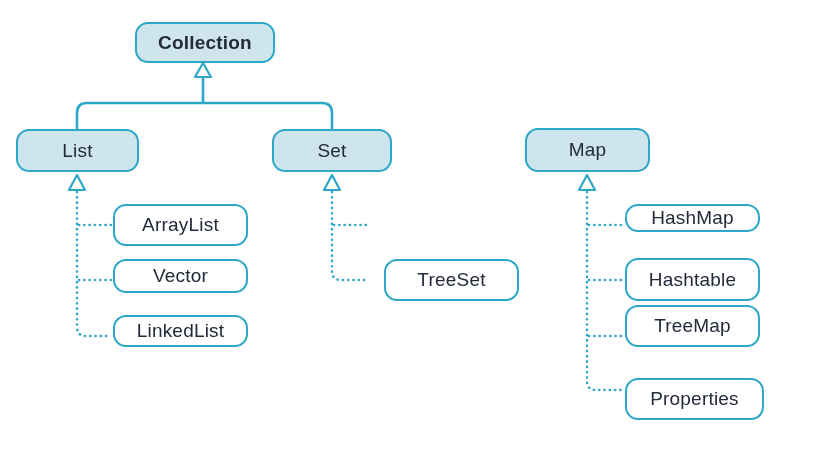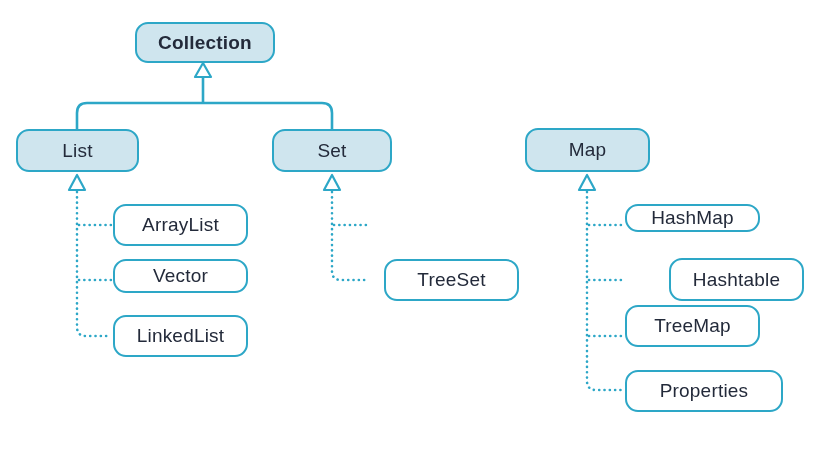--- a/index.html
+++ b/index.html
@@ -67,22 +67,22 @@
   </svg>
 
   <div class="node root" style="left:135px;top:22px;width:140px;height:41px;">Collection</div>
 
   <div class="node interface" style="left:16px;top:129px;width:123px;height:43px;">List</div>
   <div class="node interface" style="left:272px;top:129px;width:120px;height:43px;">Set</div>
   <div class="node interface" style="left:525px;top:128px;width:125px;height:44px;">Map</div>
 
   <div class="node impl" style="left:113px;top:204px;width:135px;height:42px;">ArrayList</div>
   <div class="node impl" style="left:113px;top:259px;width:135px;height:34px;">Vector</div>
-  <div class="node impl" style="left:113px;top:315px;width:135px;height:42px;">LinkedList</div>
+  <div class="node impl" style="left:113px;top:315px;width:135px;height:32px;">LinkedList</div>
 
   <div class="node impl" style="left:368px;top:259px;width:135px;height:42px;margin-left:16px;">TreeSet</div>
 
   <div class="node impl" style="left:625px;top:204px;width:135px;height:28px;">HashMap</div>
-  <div class="node impl" style="left:625px;top:258px;width:135px;height:43px;margin-left:44px;">Hashtable</div>
+  <div class="node impl" style="left:625px;top:258px;width:135px;height:43px;">Hashtable</div>
   <div class="node impl" style="left:625px;top:305px;width:135px;height:42px;">TreeMap</div>
-  <div class="node impl" style="left:625px;top:370px;width:158px;height:42px;">Properties</div>
+  <div class="node impl" style="left:625px;top:378px;width:139px;height:42px;">Properties</div>
 
 </div>
 
 </body></html>

